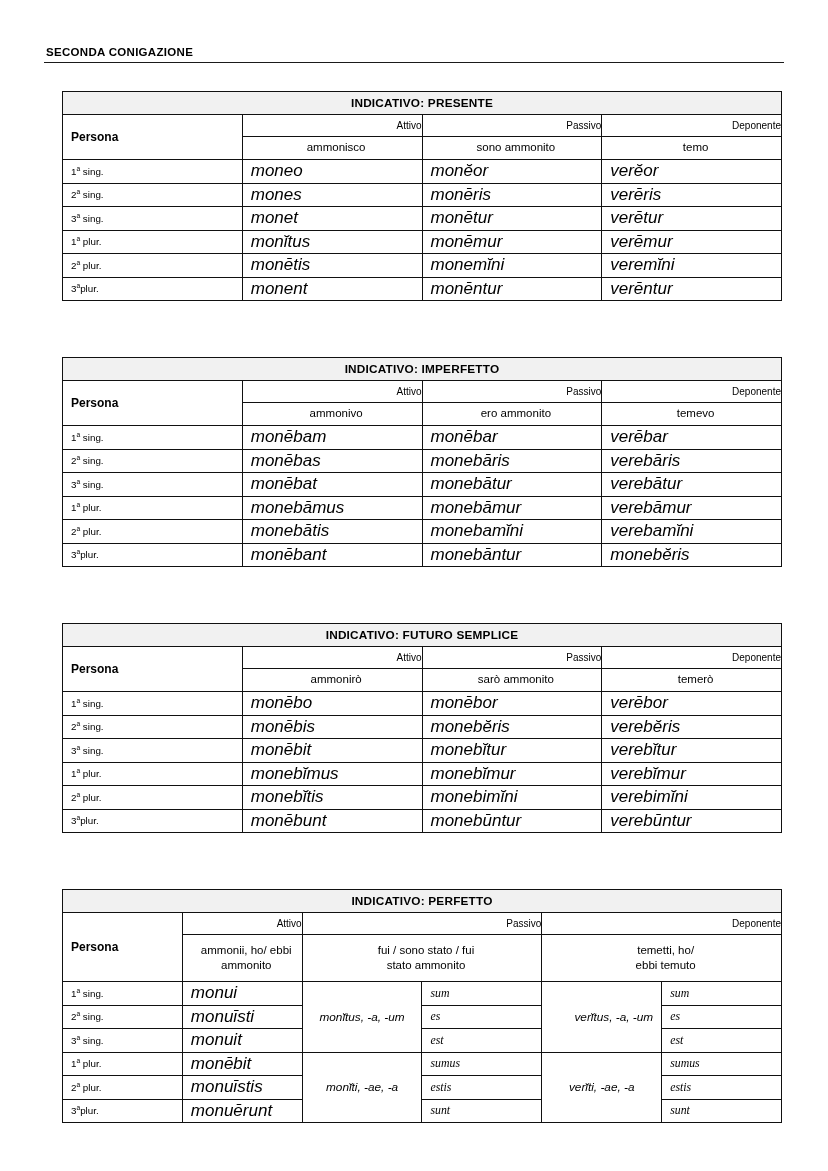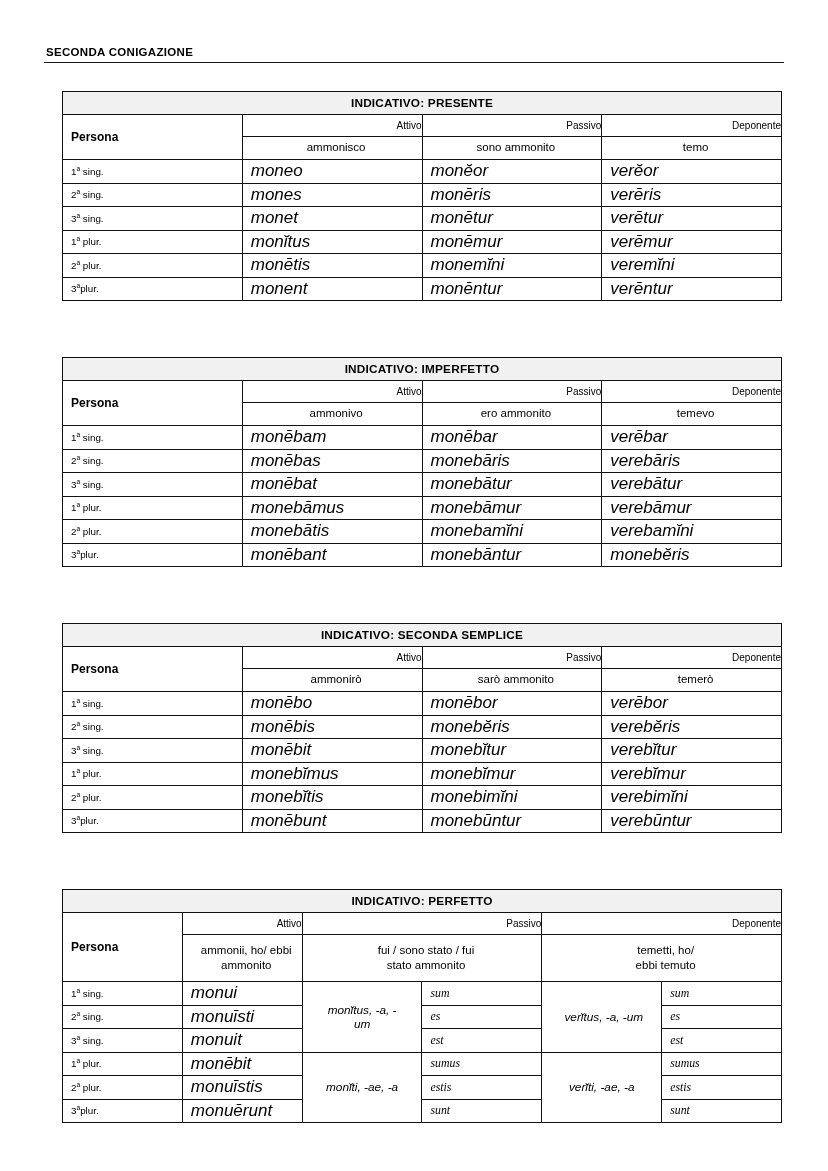--- a/index.html
+++ b/index.html
@@ -111,21 +111,21 @@
   .aux {
     font-style: italic;
     font-size: 11.8px;
     padding: 0 0 0 8px !important;
     font-family: Liberation Serif, serif;
   }
   .part {
     font-style: italic;
     font-size: 11.8px;
     text-align: center;
-    padding: 0 18px !important;
+    padding: 0 8px !important;
   }
 
   
   .grp-end td { border-bottom: 1.9px solid #111; }
 </style>
 </head>
 <body>
 
 <div class="page">
 
@@ -242,21 +242,21 @@
         <td class="form">monebĕris</td>
       </tr>
     </tbody>
   </table>
 
   <div class="tbl-gap"></div>
 
   <table class="conj-table">
     <tbody>
       <tr>
-        <td class="banner" colspan="4">INDICATIVO: SECONDA SEMPLICE</td>
+        <td class="banner" colspan="4">INDICATIVO: FUTURO SEMPLICE</td>
       </tr>
       <tr>
         <td class="persona-cell" rowspan="2" style="width:88px;">Persona</td>
         <td class="colhead" style="width:182px;">Attivo</td>
         <td class="colhead" style="width:213px;">Passivo</td>
         <td class="colhead">Deponente</td>
       </tr>
       <tr class="grp-end">
         <td class="meaning">ammonirò</td>
         <td class="meaning">sarò ammonito</td>

